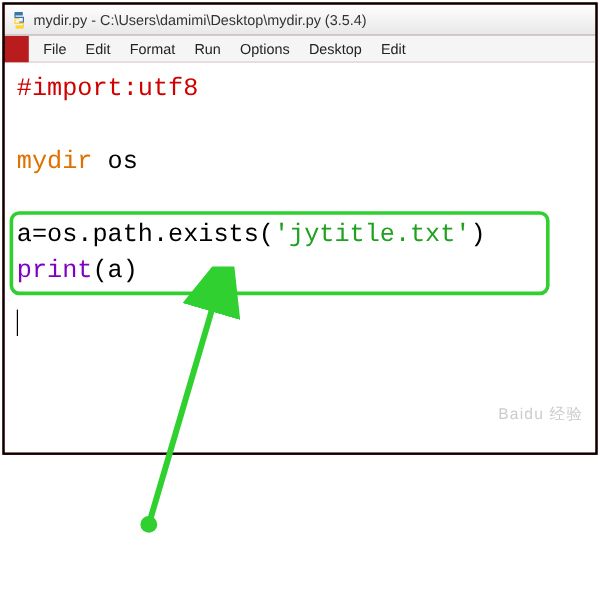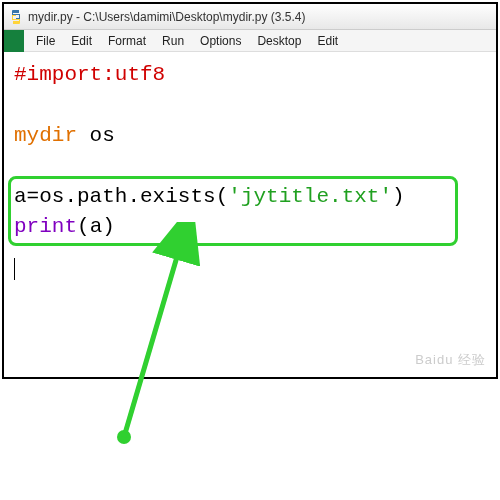--- a/index.html
+++ b/index.html
@@ -8,21 +8,21 @@
       font-family: Arial, sans-serif;
       background: #fff;
       overflow: hidden;
       position: relative;
     }
     .window {
       border: 2px solid #000;
       width: 496px; height: 377px;
       margin: 2px;
       position: relative;
-      background: #15803d;
+      background: #b91c1c;
     }
     .titlebar {
       height: 26px;
       background: linear-gradient(to bottom, #fefefe, #e8e8e8);
       border-bottom: 1px solid #ccc;
       display: flex;
       align-items: center;
       padding: 0 4px;
       font-size: 12px;
       color: #333;
@@ -78,21 +78,21 @@
       position: absolute;
       left: 100px;
       top: 170px;
       width: 150px;
       height: 230px;
       pointer-events: none;
     }
     .watermark {
       position: absolute;
       right: 10px;
-      bottom: 9px;
+      bottom: 24px;
       font-size: 11px;
       color: #ccc;
       text-align: right;
       line-height: 1.2;
       pointer-events: none;
     }
     .watermark .top { font-size: 13px; letter-spacing: 1px; }
     .cursor-line {
       position: absolute;
       left: 10px;

